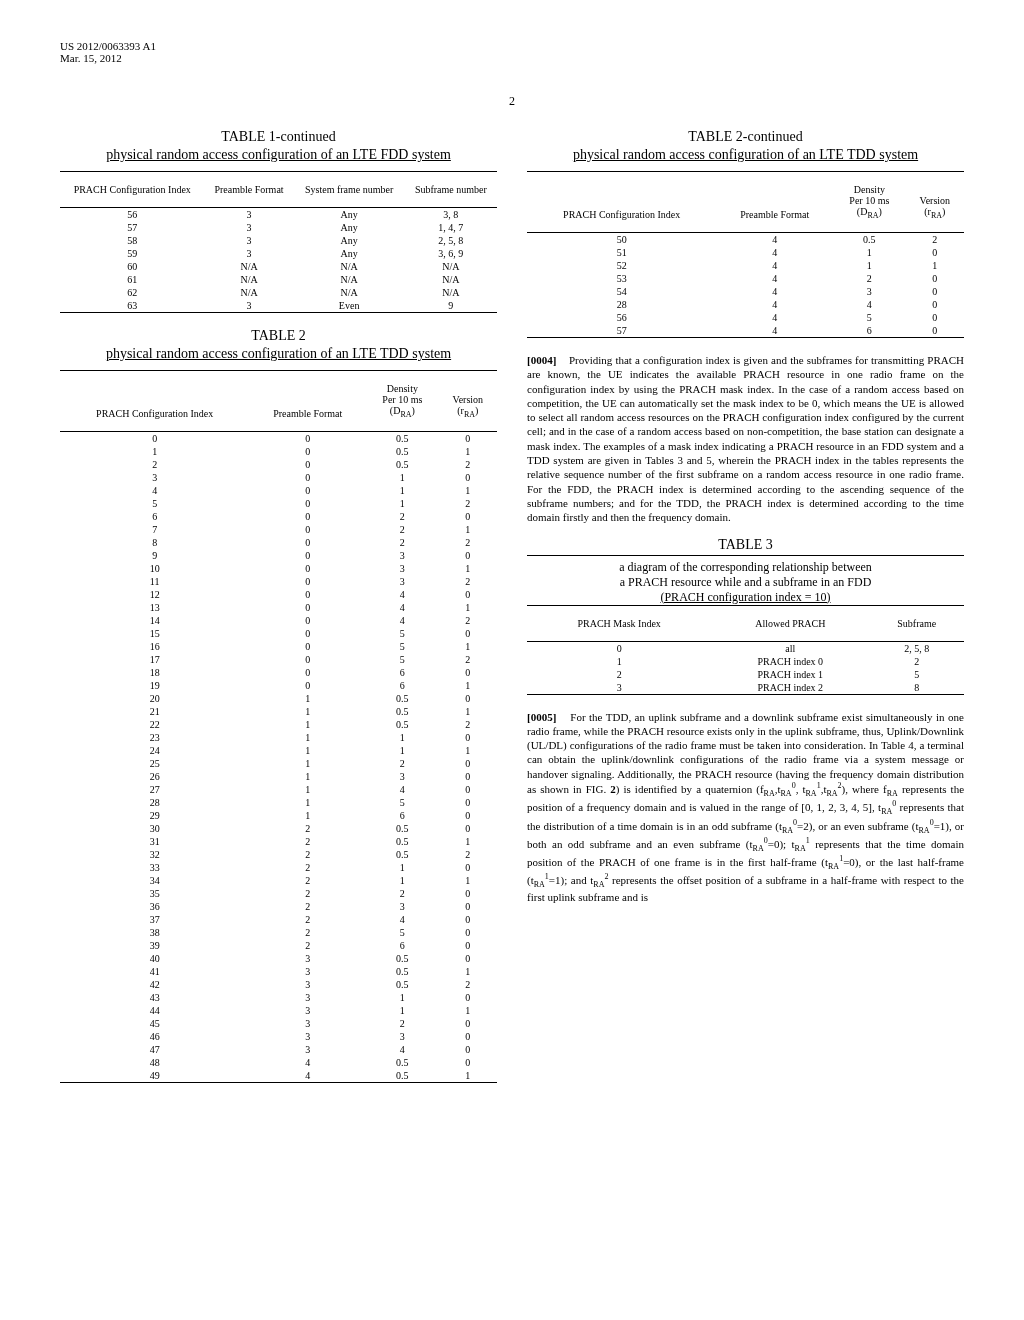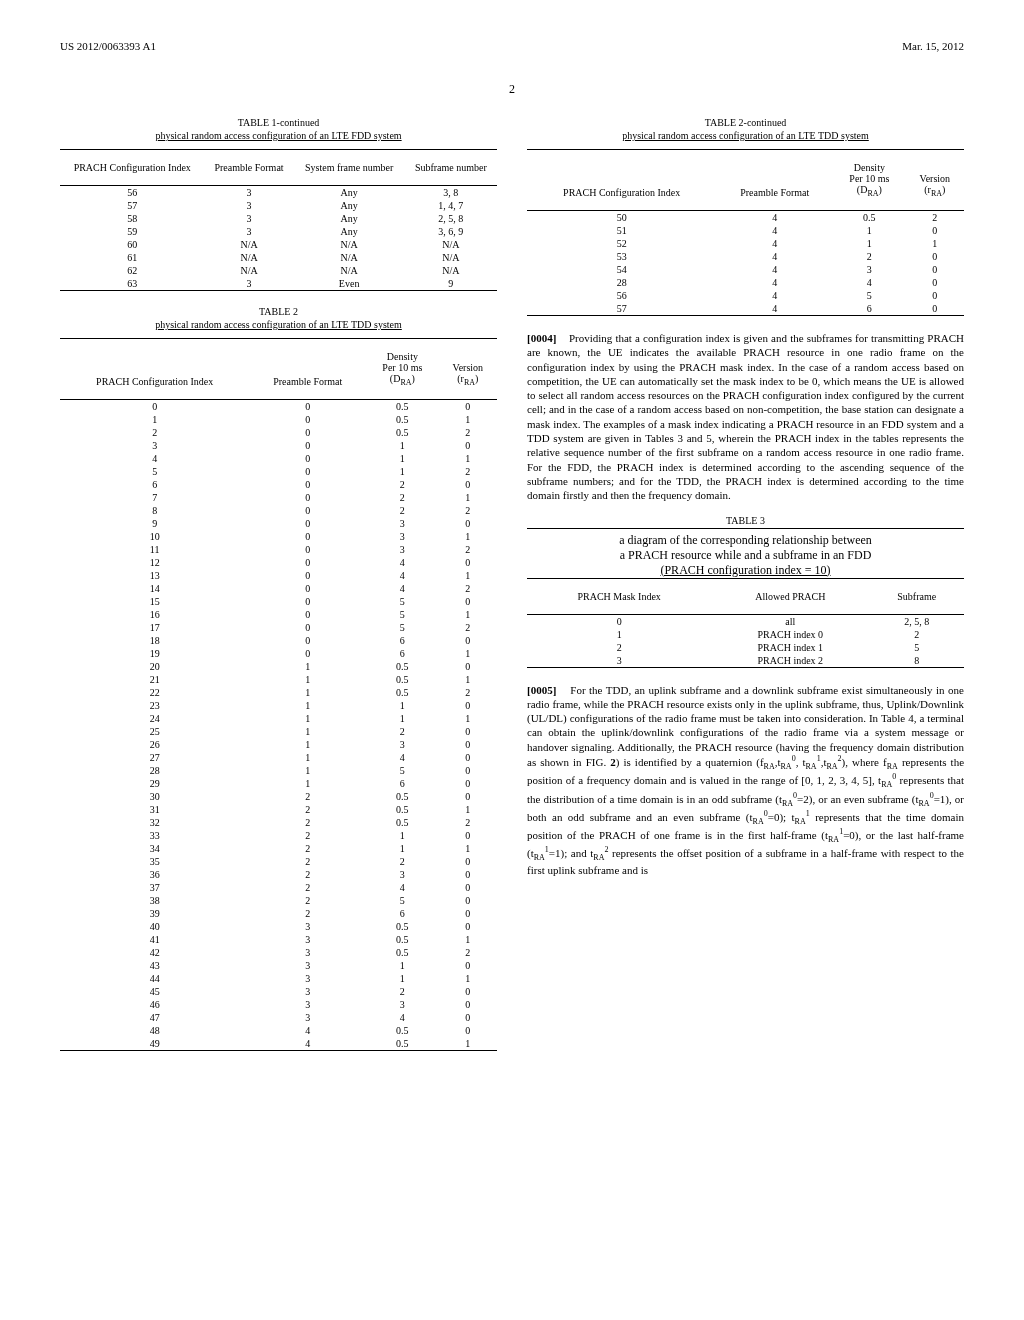--- a/index.html
+++ b/index.html
@@ -9,42 +9,43 @@
       margin: 0 auto;
       padding: 40px 60px;
       background: white;
       color: #000;
     }
     .header {
       display: flex;
       justify-content: space-between;
       margin-bottom: 30px;
       font-size: 11px;
+      flex-direction: column;
     }
     .page-number {
       text-align: center;
       margin-bottom: 20px;
       font-size: 12px;
     }
     .columns {
       display: flex;
       gap: 30px;
     }
     .col {
       flex: 1;
       width: 50%;
     }
     .table-title {
       text-align: center;
-      font-size: 10px;
+      font-size: 14px;
       margin-bottom: 2px;
     }
     .table-caption {
       text-align: center;
-      font-size: 10px;
+      font-size: 14px;
       text-decoration: underline;
       margin-bottom: 8px;
     }
     table {
       width: 100%;
       border-collapse: collapse;
       font-size: 10px;
       margin-bottom: 15px;
     }
     thead tr {

